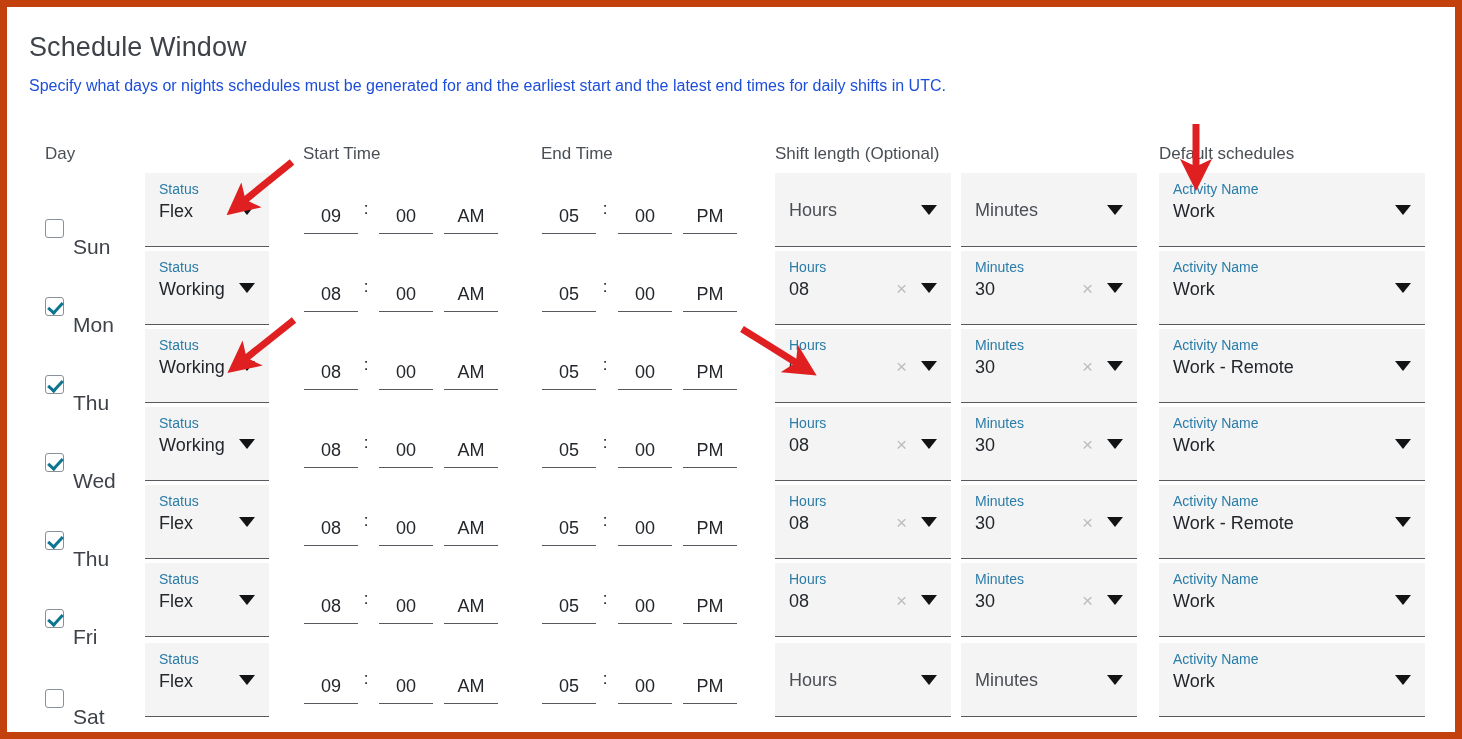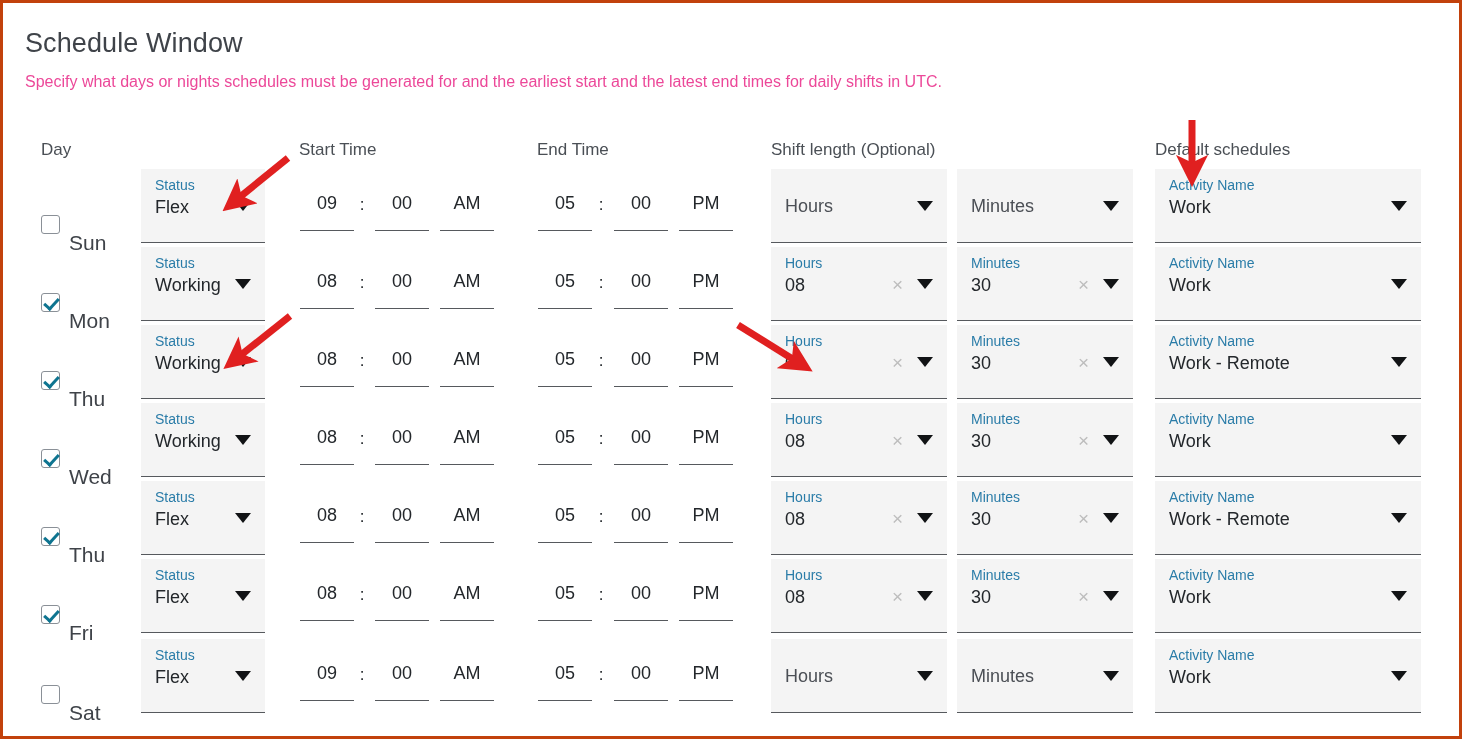--- a/index.html
+++ b/index.html
@@ -6,40 +6,40 @@
   html, body {
     margin: 0; padding: 0;
     background: #ffffff;
     font-family: "Liberation Sans", sans-serif;
   }
   #page {
     position: relative;
     width: 1462px;
     height: 739px;
     background: #ffffff;
-    border: 3px solid #c2410c;
+    border: 7px solid #c2410c;
     overflow: hidden;
   }
 
   
   .page-title {
     position: absolute;
     left: 22px; top: 25px;
     font-size: 27px;
     font-weight: 400;
     color: #3f4349;
     letter-spacing: 0.1px;
     white-space: nowrap;
   }
   .page-desc {
     position: absolute;
     left: 22px; top: 70px;
     font-size: 16px;
     font-weight: 400;
-    color: #ec4899;
+    color: #1d4ed8;
     white-space: nowrap;
   }
 
   
   .col-head {
     position: absolute;
     font-size: 17px;
     color: #4a4f55;
     white-space: nowrap;
   }
@@ -128,21 +128,22 @@
     font-family: "Liberation Sans", sans-serif;
   }
 
   
   .tseg {
     position: absolute;
     text-align: center;
     font-size: 18px;
     color: #23272b;
     border-bottom: 1.5px solid #56595d;
-    padding-bottom: 16px;
+    padding-bottom: 6px;
+    margin-top: 9px;
   }
   .tcolon {
     position: absolute;
     font-size: 17px;
     color: #23272b;
     text-align: center;
   }
 
   
   #arrows {

